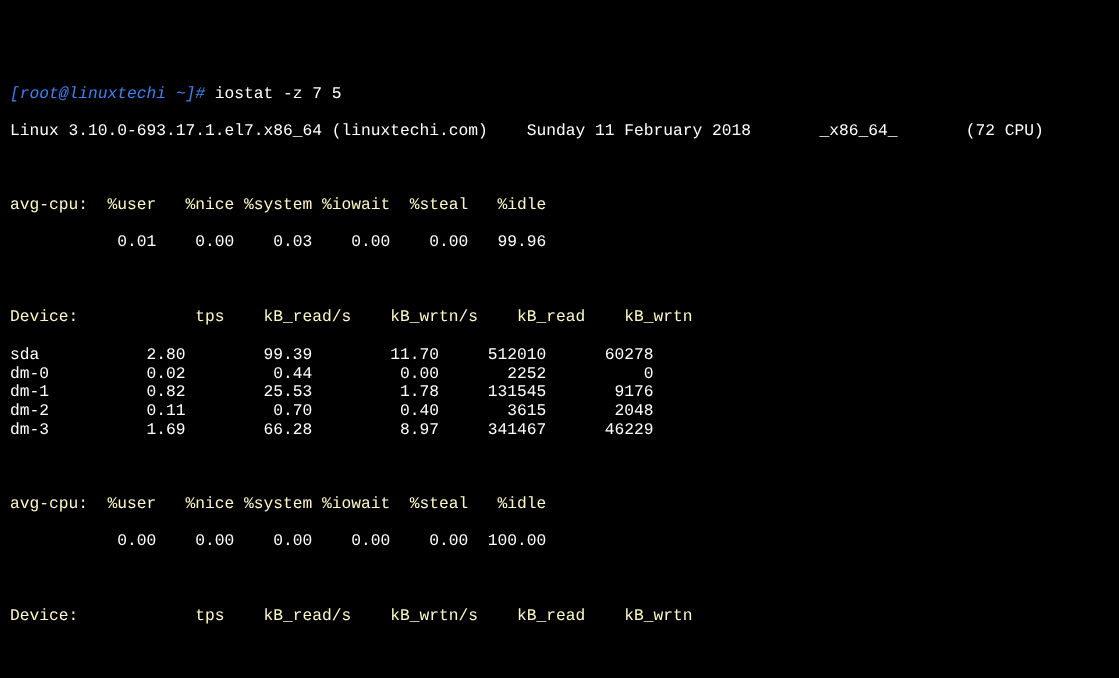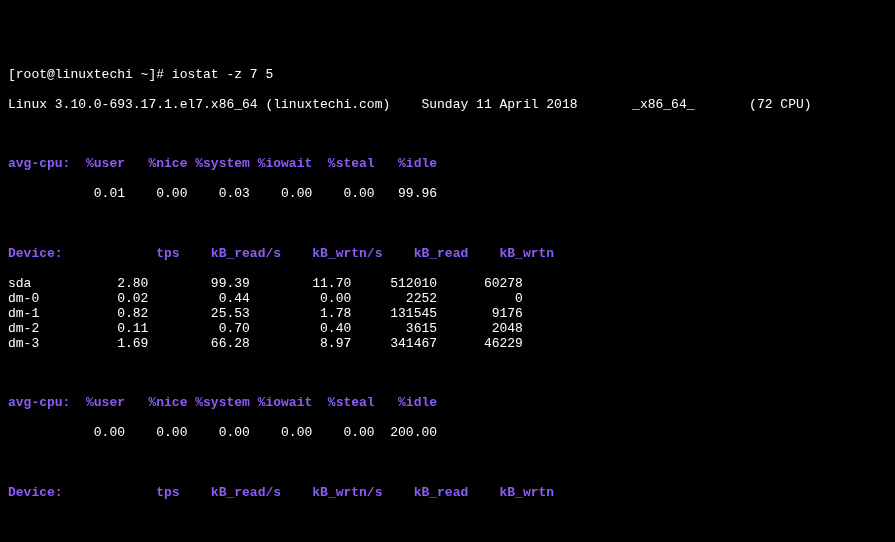--- a/index.html
+++ b/index.html
@@ -9,40 +9,40 @@
       color: #ffffff;
       font-family: 'Courier New', monospace;
       font-size: 13px;
       line-height: 1.15;
       white-space: pre;
       width: 895px;
       height: 542px;
       box-sizing: border-box;
       overflow: hidden;
     }
-    .cyan { color: #8b5cf6; font-weight: bold; }
+    .cyan { color: #fef9c3; }
     .line { display: block; }
-    .prompt { color: #ffffff; }
+    .prompt { color: #3b82f6; font-style: italic; }
   </style>
 </head>
 <body>
 
 
 
 <span class="line"><span class="prompt">[root@linuxtechi ~]# </span><span>iostat -z 7 5</span></span>
-<span class="line">Linux 3.10.0-693.17.1.el7.x86_64 (linuxtechi.com)    Sunday 11 April 2018       _x86_64_       (72 CPU)</span>
+<span class="line">Linux 3.10.0-693.17.1.el7.x86_64 (linuxtechi.com)    Sunday 11 February 2018       _x86_64_       (72 CPU)</span>
 <span class="line"> </span>
 <span class="line cyan">avg-cpu:  %user   %nice %system %iowait  %steal   %idle</span>
 <span class="line">           0.01    0.00    0.03    0.00    0.00   99.96</span>
 <span class="line"> </span>
 <span class="line cyan">Device:            tps    kB_read/s    kB_wrtn/s    kB_read    kB_wrtn</span>
 <div id="dev-block-1"><span class="line">sda           2.80        99.39        11.70     512010      60278</span><span class="line">dm-0          0.02         0.44         0.00       2252          0</span><span class="line">dm-1          0.82        25.53         1.78     131545       9176</span><span class="line">dm-2          0.11         0.70         0.40       3615       2048</span><span class="line">dm-3          1.69        66.28         8.97     341467      46229</span></div>
 <span class="line"> </span>
 <span class="line cyan">avg-cpu:  %user   %nice %system %iowait  %steal   %idle</span>
-<span class="line">           0.00    0.00    0.00    0.00    0.00  200.00</span>
+<span class="line">           0.00    0.00    0.00    0.00    0.00  100.00</span>
 <span class="line"> </span>
 <span class="line cyan">Device:            tps    kB_read/s    kB_wrtn/s    kB_read    kB_wrtn</span>
 <span class="line"> </span>
 
 
 
 
 
 
 

